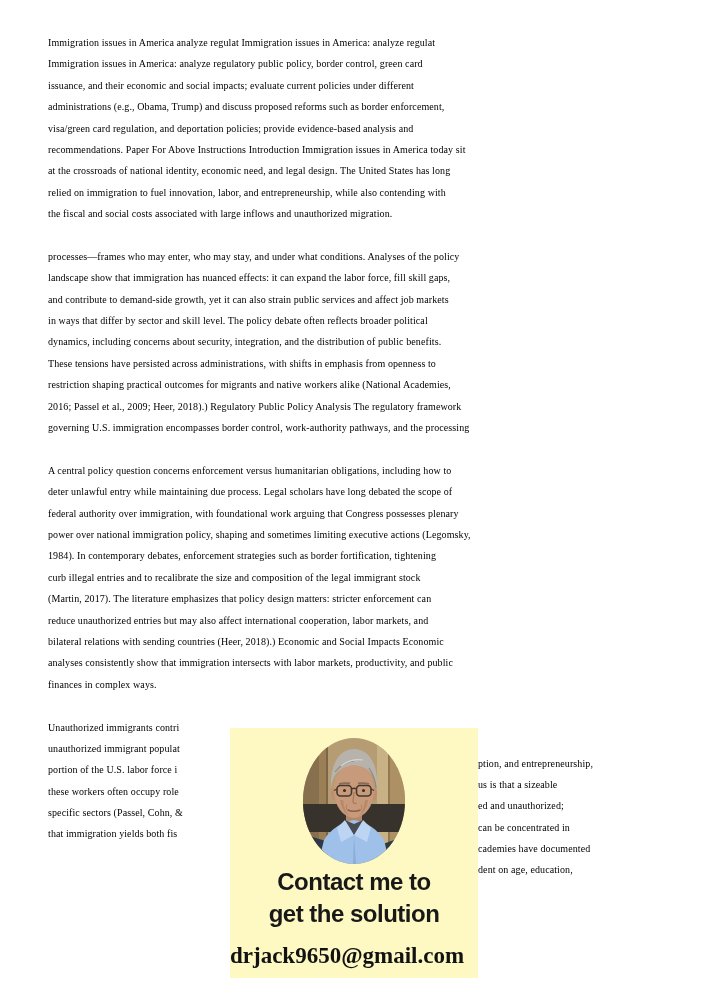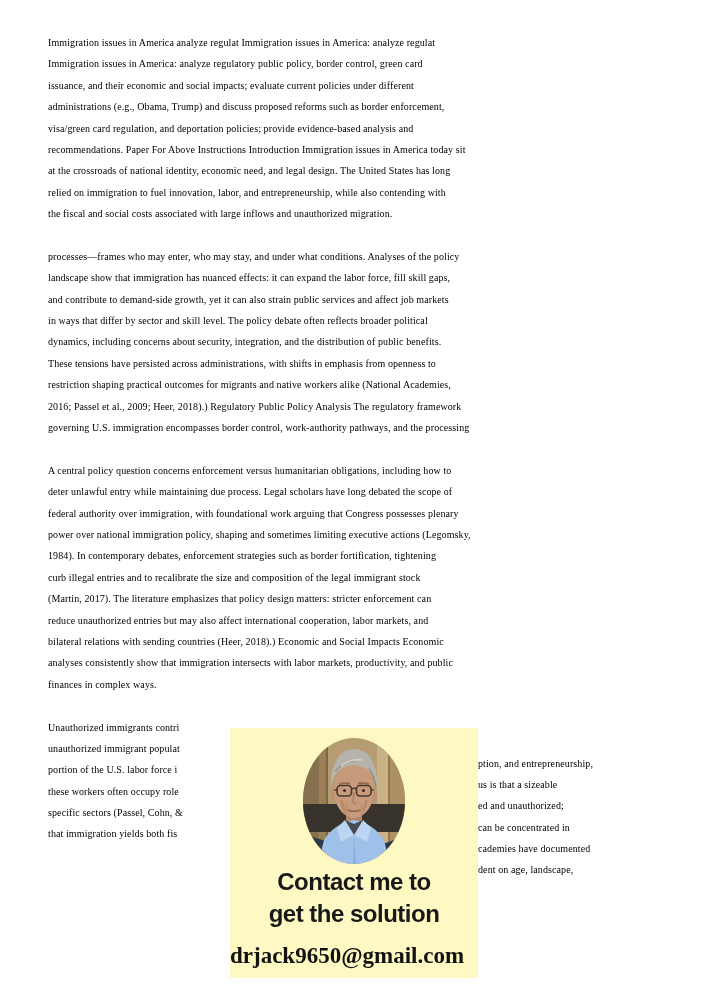--- a/index.html
+++ b/index.html
@@ -106,21 +106,21 @@
       <div class="doc-line">bilateral relations with sending countries (Heer, 2018).) Economic and Social Impacts Economic</div>
       <div class="doc-line">analyses consistently show that immigration intersects with labor markets, productivity, and public</div>
       <div class="doc-line">finances in complex ways.</div>
     </div>
   <div class="doc-para">
       <div class="doc-line"><span class="frag-left">Unauthorized immigrants contri</span><span class="frag-right">ption, and entrepreneurship,</span></div>
       <div class="doc-line"><span class="frag-left">unauthorized immigrant populat</span><span class="frag-right">us is that a sizeable</span></div>
       <div class="doc-line"><span class="frag-left">portion of the U.S. labor force i</span><span class="frag-right">ed and unauthorized;</span></div>
       <div class="doc-line"><span class="frag-left">these workers often occupy role</span><span class="frag-right">can be concentrated in</span></div>
       <div class="doc-line"><span class="frag-left">specific sectors (Passel, Cohn, &amp;</span><span class="frag-right">cademies have documented</span></div>
-      <div class="doc-line"><span class="frag-left">that immigration yields both fis</span><span class="frag-right">dent on age, landscape,</span></div>
+      <div class="doc-line"><span class="frag-left">that immigration yields both fis</span><span class="frag-right">dent on age, education,</span></div>
     </div>
 </div>
 
 <div class="advert" style="background: #fef9c3;">
   <div class="advert-photo">
     <svg width="102" height="126" viewBox="0 0 102 126" xmlns="http://www.w3.org/2000/svg">
       <defs>
         <clipPath id="ovalClip">
             <ellipse cx="51" cy="63" rx="51" ry="63"></ellipse>
           </clipPath>

